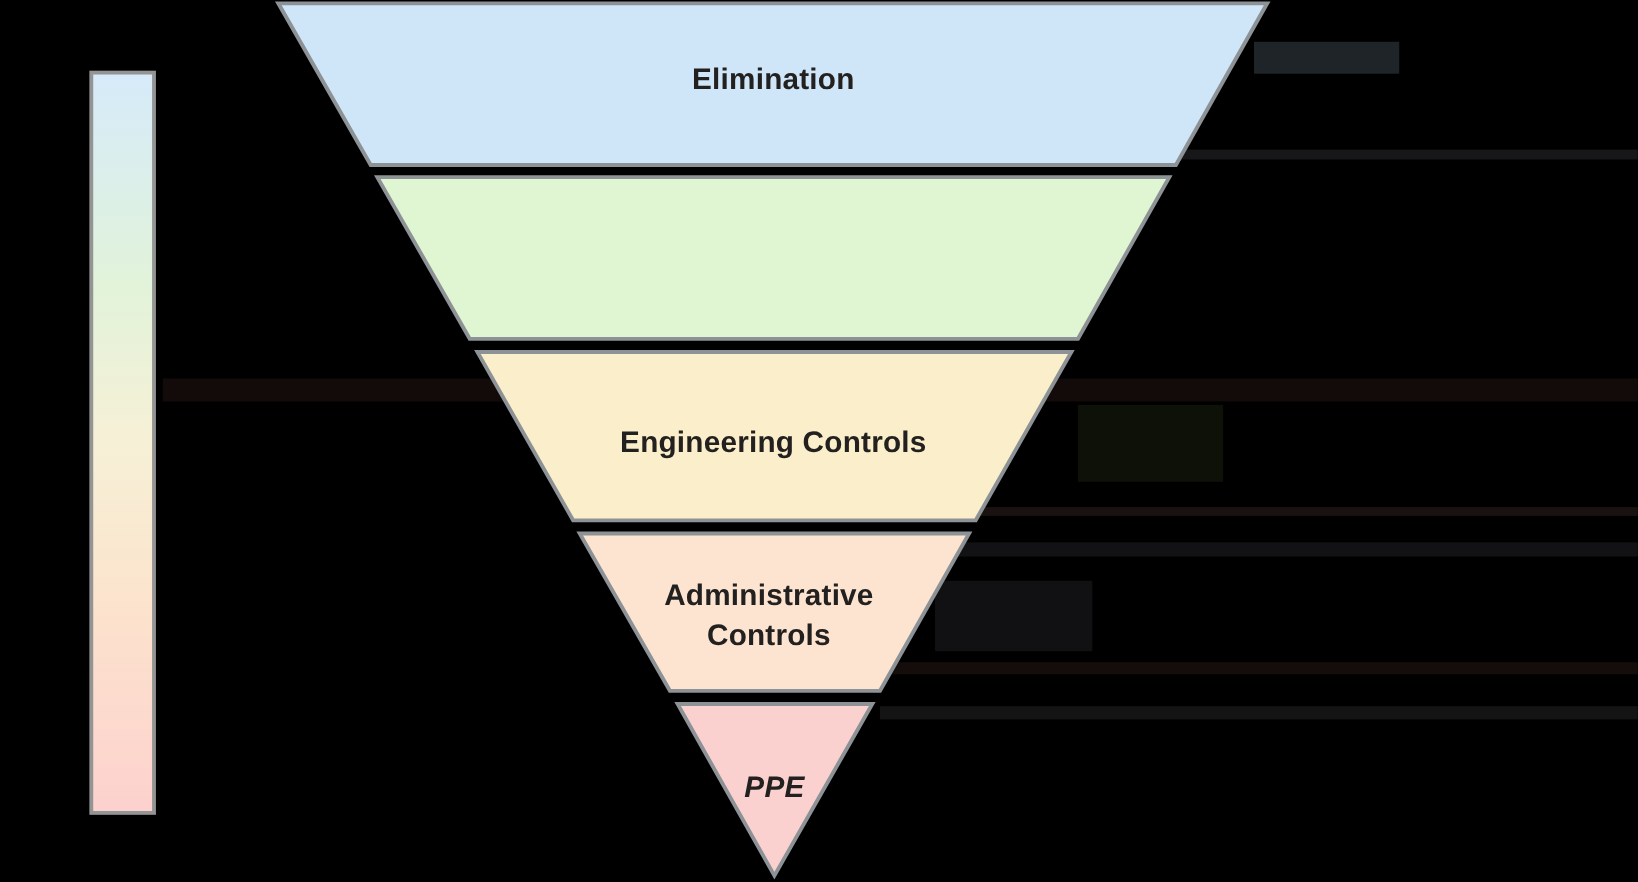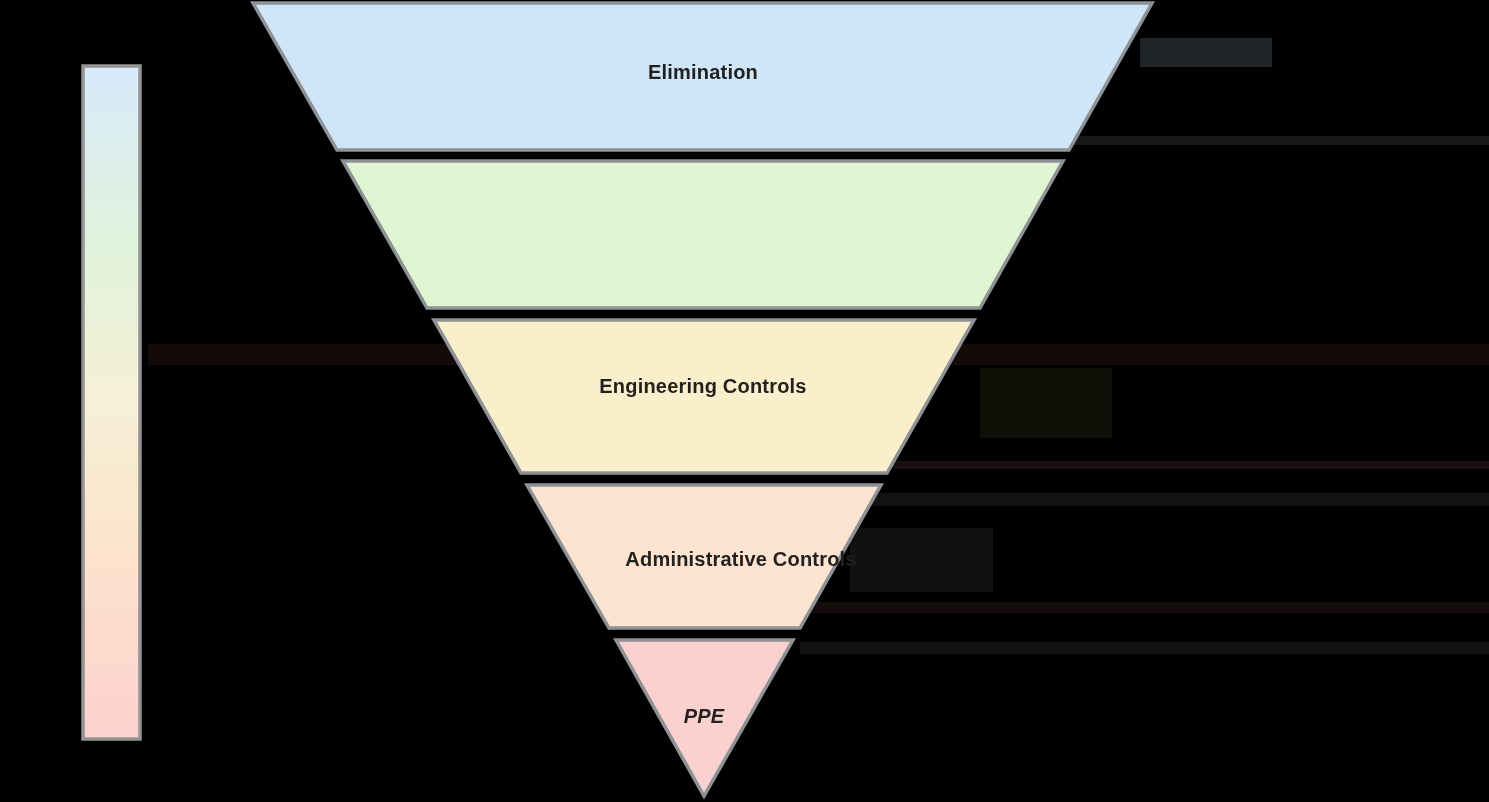--- a/index.html
+++ b/index.html
@@ -21,35 +21,35 @@
   }
   .diagram-svg {
     position: absolute;
     left: 0;
     top: 0;
   }
   .level-label {
     position: absolute;
     transform: translate(-50%, -50%);
     font-weight: 700;
-    font-size: 20px;
+    font-size: 27px;
     line-height: 36px;
     color: #232020;
     text-align: center;
     white-space: nowrap;
     letter-spacing: 0.2px;
   }
   .level-label.wrap {
     white-space: normal;
     width: 290px;
   }
   #lbl-elimination    { left: 703px; top: 72px;  }
   #lbl-substitution   { left: 703px; top: 236px; }
-  #lbl-engineering    { left: 703px; top: 386px; }
-  #lbl-administrative { left: 741px; top: 559px; }
+  #lbl-engineering    { left: 703px; top: 402px; }
+  #lbl-administrative { left: 699px; top: 559px; }
   #lbl-ppe            { left: 704px; top: 716px; font-style: italic; }
 </style>
 </head>
 <body>
 
 <div class="stage">
 
   <div class="artifact" style="left:1140px; top:38px;  width:132px;  height:29px; background:#1f2428;"></div>
   <div class="artifact" style="left:1072px; top:136px; width:417px;  height:9px;  background:#17171a;"></div>
   <div class="artifact" style="left:148px;  top:344px; width:1341px; height:21px; background:#120b09;"></div>

